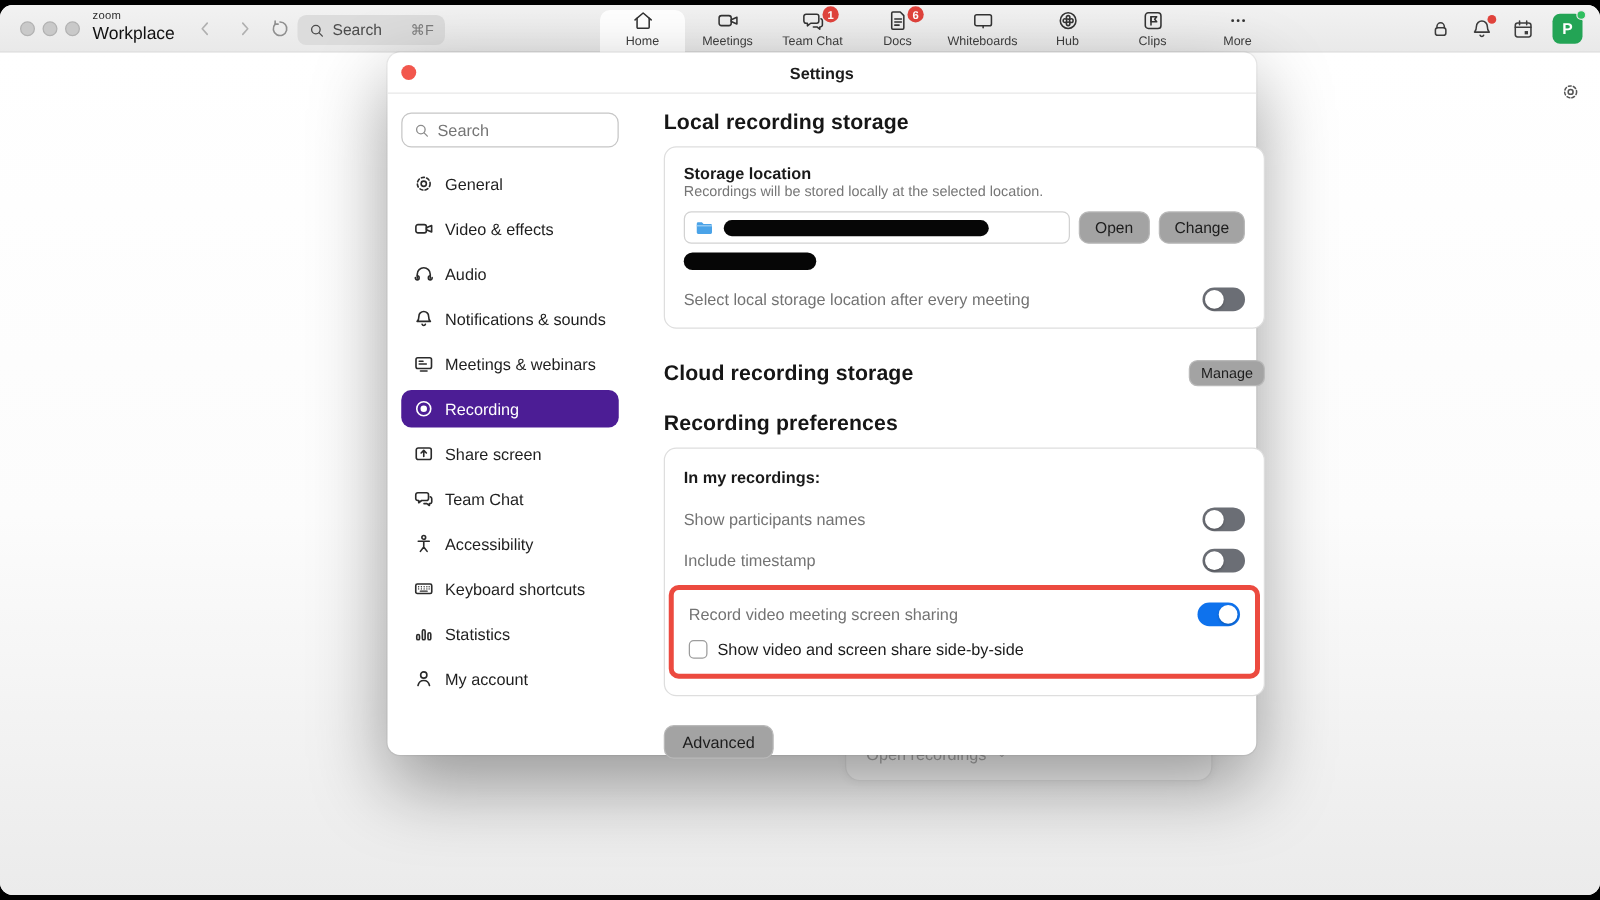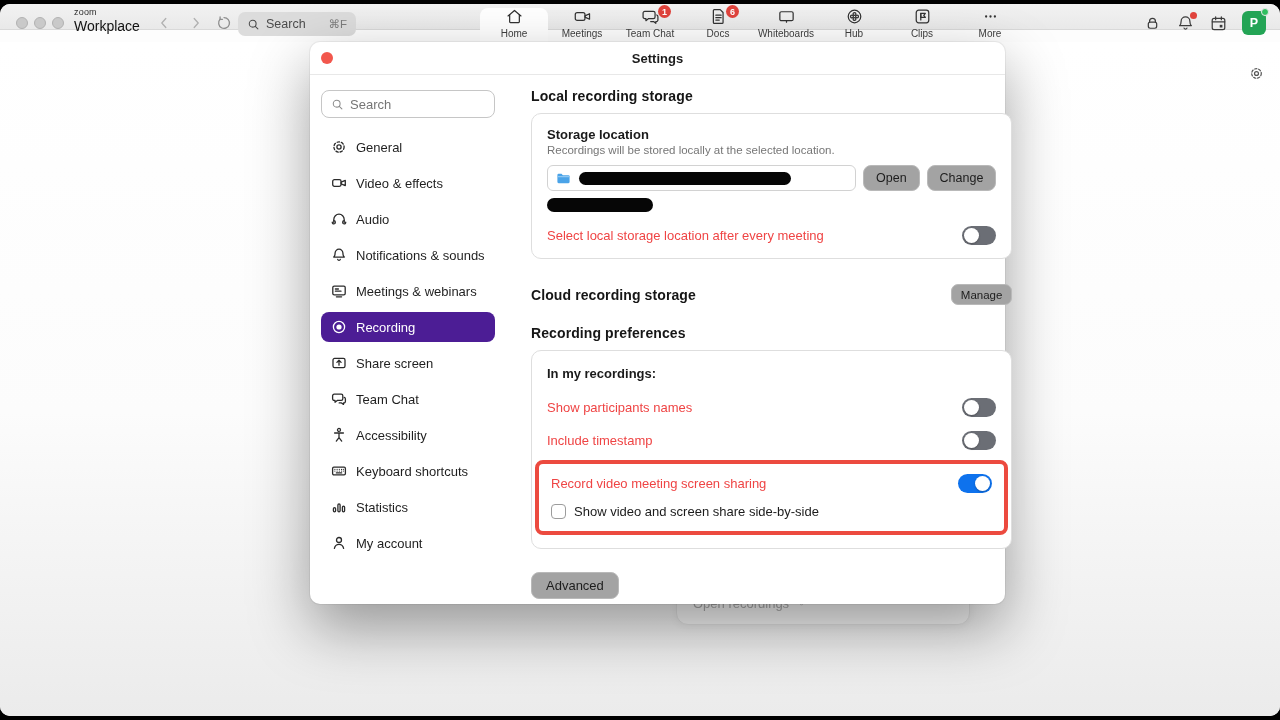--- a/index.html
+++ b/index.html
@@ -6,21 +6,21 @@
   html,body { width:1280px; height:720px; background:#000; overflow:hidden;
               font-family:"Liberation Sans","DejaVu Sans",sans-serif; }
   svg { display:block; fill:none; stroke:currentColor; stroke-width:1.3;
         stroke-linecap:round; stroke-linejoin:round; }
 
   
   .app { position:absolute; top:4px; left:0; right:0; bottom:4px;
          border-radius:10px; overflow:hidden; background:#fdfdfd; }
 
   
-  .titlebar { position:absolute; top:0; left:0; right:0; height:26px;
+  .titlebar { position:absolute; top:0; left:0; right:0; height:38px;
               background:linear-gradient(#f2f2f2,#e9e9e9);
               border-bottom:1px solid #d9d9d9; z-index:3; }
   .traffic { position:absolute; top:13px; width:12px; height:12px; border-radius:50%;
              background:#c9c9c9; border:0.5px solid #b2b2b2; }
   .t1{left:16px} .t2{left:34px} .t3{left:52px}
   .logo { position:absolute; left:74px; top:4px; color:#2d2d2d; line-height:1; }
   .logo .lt { font-size:9px; letter-spacing:.2px; }
   .logo .lb { font-size:14px; margin-top:2px; font-weight:500; color:#111; }
   .navbtn { position:absolute; top:11px; color:#b0b0b0; }
   .nb1{left:156px} .nb2{left:188px}
@@ -80,37 +80,37 @@
   .sb-search input { border:none; outline:none; width:120px; font-size:13px;
                      font-family:inherit; color:#222; background:transparent; }
   .sb-list { margin-top:14px; display:flex; flex-direction:column; gap:6px; }
   .sb-item { width:174px; height:30px; display:flex; align-items:center; gap:9px;
              padding-left:10px; border-radius:8px; font-size:13px; color:#1f1f1f; }
   .sb-item .sicon { color:#2b2b2b; }
   .sb-item.selected { background:#4c1d95; color:#fff; }
   .sb-item.selected .sicon { color:#fff; }
 
   .main { flex:1; padding:13px 21px 0 10px; }
-  h1.section { font-size:14px; font-weight:700; color:#161616; letter-spacing:.1px; }
+  h1.section { font-size:17px; font-weight:700; color:#161616; letter-spacing:.1px; }
   .card { border:1px solid #dedede; border-radius:10px; padding:13px 15px;
           margin-top:9px; background:#fff; }
   .card-title { font-size:13px; font-weight:700; color:#1a1a1a; }
   .card-sub { font-size:11.5px; color:#767676; margin-top:2px; }
   .path-row { display:flex; gap:7px; margin-top:9px; align-items:center; }
   .path-box { width:309px; height:26px; border:1px solid #d2d2d2; border-radius:6px;
               display:flex; align-items:center; gap:8px; padding:0 8px; }
   .redact-a { width:212px; height:13px; background:#060606; border-radius:7px; }
   .redact-b { width:106px; height:14px; background:#060606; border-radius:7px;
               margin-top:7px; }
   .btn { height:26px; padding:0 12px; border:1px solid #b9b9b9; border-radius:8px;
          background:#a3a3a3; font-size:12.5px; color:#1d1d1d; display:flex;
          align-items:center; font-family:inherit; }
   .btn-small { height:21px; padding:0 9px; font-size:11.5px; border-radius:7px; }
   .row { display:flex; justify-content:space-between; align-items:center;
-         font-size:13px; color:#ef4444;text-align:right; }
+         font-size:13px; color:#737373;text-align:right; }
   .mt13 { margin-top:14px; }
 
   .toggle { width:34px; height:19px; border-radius:10px; background:#6b6e75;
             position:relative; flex:none; }
   .toggle::after { content:""; position:absolute; top:2px; left:2px; width:15px;
                    height:15px; border-radius:50%; background:#fff;
                    box-shadow:0 1px 2px rgba(0,0,0,.25); }
   .toggle.on { background:#0E72ED; }
   .toggle.on::after { left:auto; right:2px; }
 

